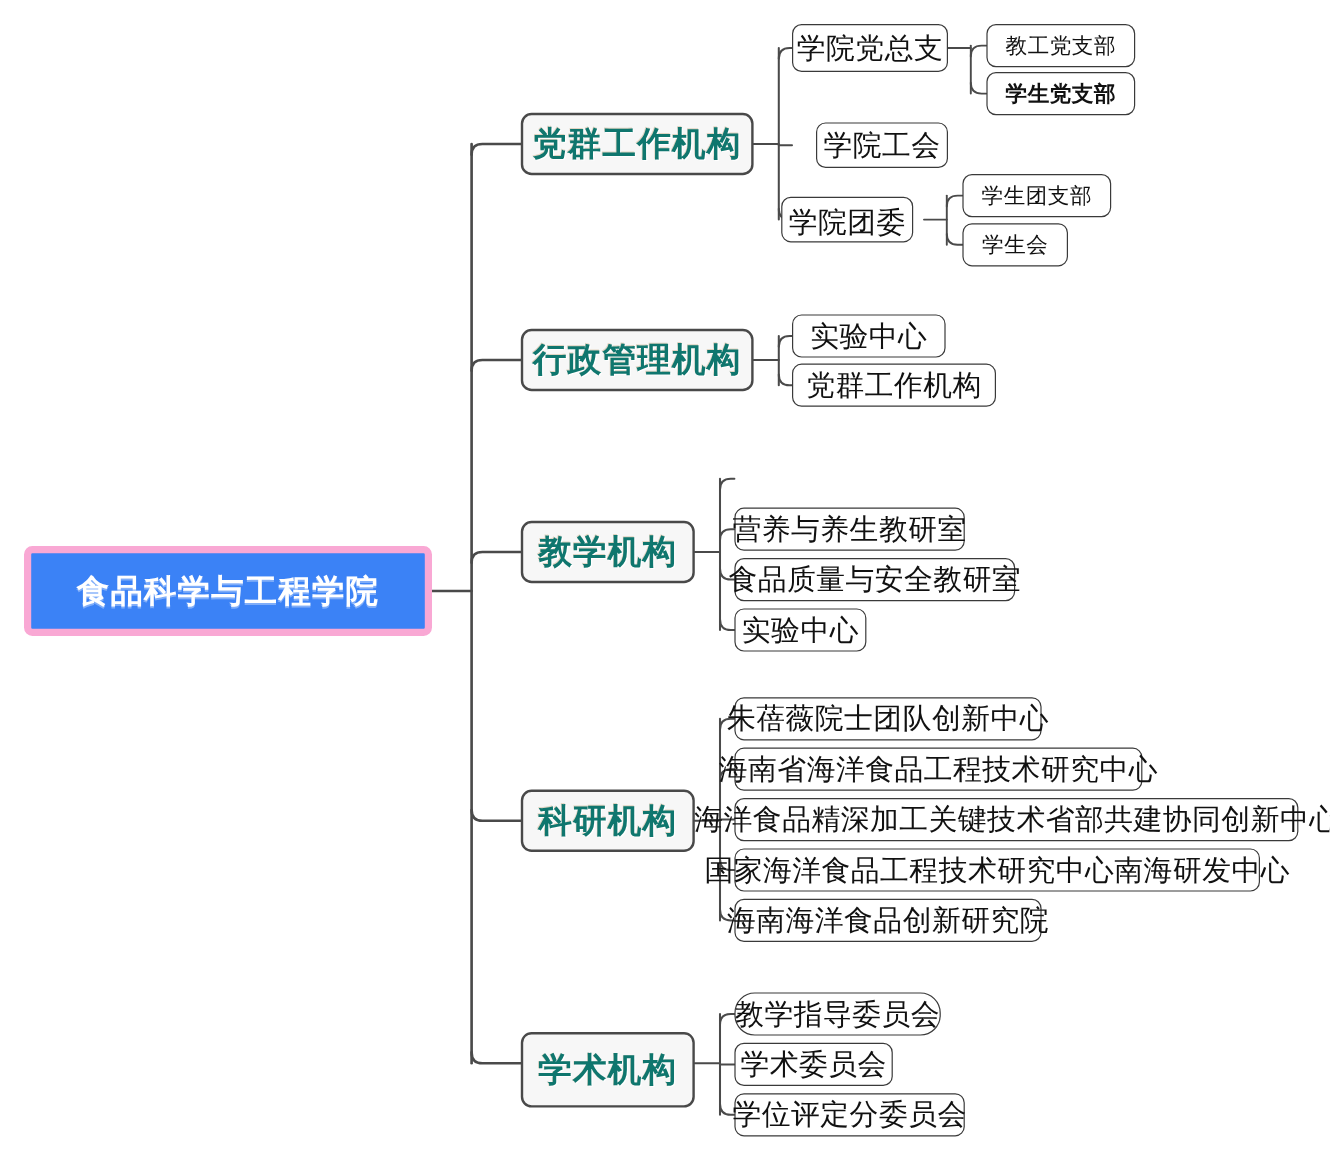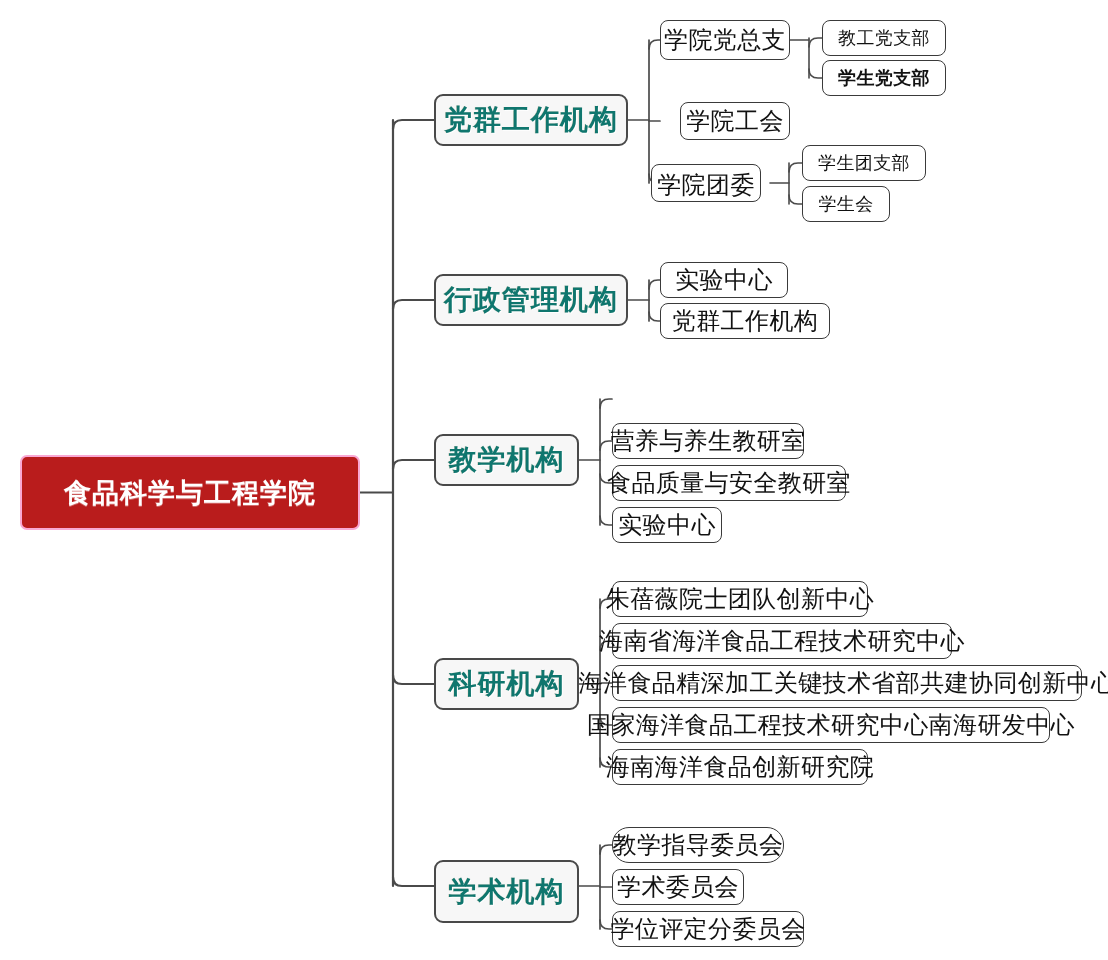--- a/index.html
+++ b/index.html
@@ -27,22 +27,22 @@
   .node {
     position: absolute;
     box-sizing: border-box;
     display: flex;
     align-items: center;
     justify-content: center;
     white-space: nowrap;
   }
   
   .node.root {
-    background: #b91c1c;
-    border: 2px solid #f9a8d4;
+    background: #3b82f6;
+    border: 6px solid #f9a8d4;
     border-radius: 7px;
     color: #ffffff;
     font-size: 27px;
     font-weight: bold;
     letter-spacing: 1px;
     text-shadow: 0 1px 0 rgba(255,255,255,0.35);
     text-align: right;
   }
   
   .node.lvl1 {

